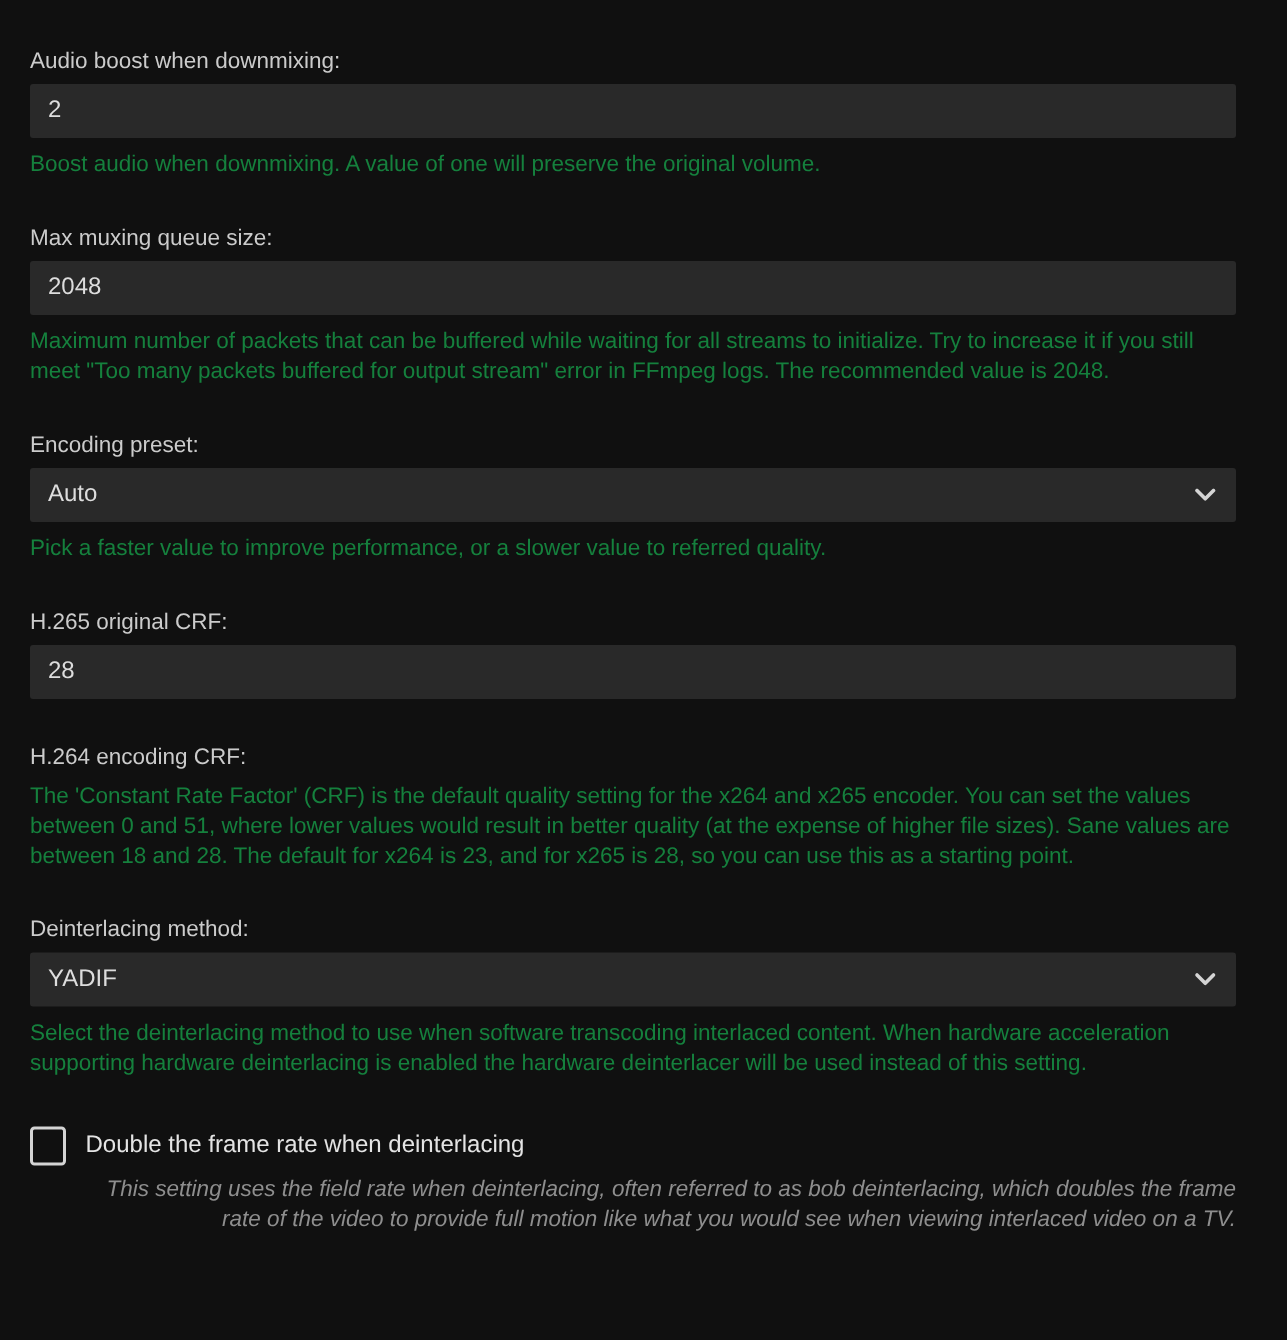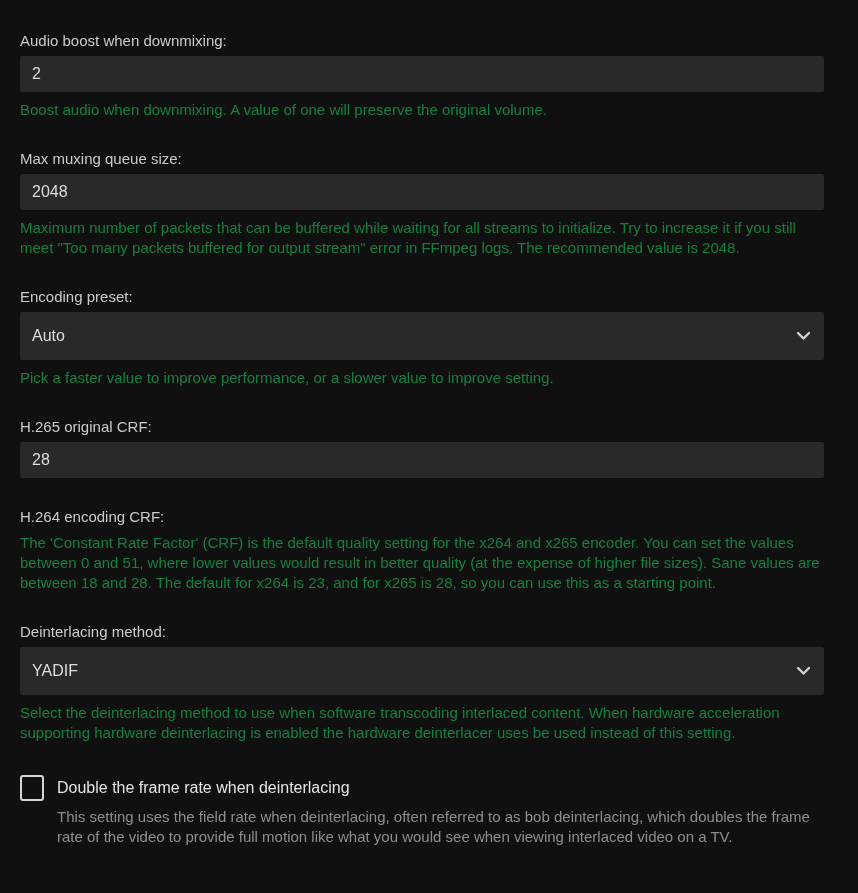--- a/index.html
+++ b/index.html
@@ -37,21 +37,21 @@
     font-family: inherit;
     outline: none;
   }
   .select-wrap {
     position: relative;
   }
   .field-select {
     display: flex;
     align-items: center;
     width: 100%;
-    height: 48px;
+    height: 36px;
     background: #292929;
     border-radius: 2px;
     color: #dddddd;
     font-size: 16px;
     padding: 0 34px 0 12px;
     cursor: pointer;
     user-select: none;
   }
   .chevron {
     position: absolute;
@@ -63,20 +63,21 @@
     pointer-events: none;
   }
   .field-help {
     color: #15803d;
     font-size: 15px;
     line-height: 20px;
     margin-top: 8px;
   }
   .checkbox-group {
     margin-top: 32px;
+    text-align: right;
   }
   .checkbox-row {
     display: flex;
     align-items: center;
     cursor: pointer;
   }
   .checkbox-box {
     flex: 0 0 auto;
     width: 24px;
     height: 26px;
@@ -87,20 +88,21 @@
   .checkbox-label {
     color: #e4e4e4;
     font-size: 16px;
     margin-left: 13px;
   }
   .checkbox-desc {
     color: #8e8e8e;
     font-size: 15px;
     line-height: 20px;
     margin: 6px 0 0 37px;
+    font-style: italic;
   }
 </style>
 </head>
 <body>
 
 <div class="page">
 
   <div class="field">
     <label class="field-label">Audio boost when downmixing:</label>
     <input class="field-input" type="text" value="2" style="">
@@ -116,21 +118,21 @@
   <div class="field">
     <label class="field-label">Encoding preset:</label>
     <div class="select-wrap">
       <div class="field-select">
         <span>Auto</span>
       </div>
       <svg class="chevron" viewBox="0 0 15 9">
         <polyline points="2,1.5 7.5,7 13,1.5" fill="none" stroke="#d4d4d4" stroke-width="2.4" stroke-linecap="round" stroke-linejoin="round"></polyline>
       </svg>
     </div>
-    <div class="field-help">Pick a faster value to improve performance, or a slower value to improve setting.</div>
+    <div class="field-help">Pick a faster value to improve performance, or a slower value to referred quality.</div>
   </div>
 
   <div class="field">
     <label class="field-label">H.265 original CRF:</label>
     <input class="field-input" type="text" value="28" style="">
   </div>
 
   <div class="field">
     <label class="field-label">H.264 encoding CRF:</label>
     <div class="field-help">The 'Constant Rate Factor' (CRF) is the default quality setting for the x264 and x265 encoder. You can set the values between 0 and 51, where lower values would result in better quality (at the expense of higher file sizes). Sane values are between 18 and 28. The default for x264 is 23, and for x265 is 28, so you can use this as a starting point.</div>
@@ -139,21 +141,21 @@
   <div class="field">
     <label class="field-label">Deinterlacing method:</label>
     <div class="select-wrap">
       <div class="field-select">
         <span>YADIF</span>
       </div>
       <svg class="chevron" viewBox="0 0 15 9">
         <polyline points="2,1.5 7.5,7 13,1.5" fill="none" stroke="#d4d4d4" stroke-width="2.4" stroke-linecap="round" stroke-linejoin="round"></polyline>
       </svg>
     </div>
-    <div class="field-help">Select the deinterlacing method to use when software transcoding interlaced content. When hardware acceleration supporting hardware deinterlacing is enabled the hardware deinterlacer uses be used instead of this setting.</div>
+    <div class="field-help">Select the deinterlacing method to use when software transcoding interlaced content. When hardware acceleration supporting hardware deinterlacing is enabled the hardware deinterlacer will be used instead of this setting.</div>
   </div>
 
   <div class="checkbox-group">
     <div class="checkbox-row">
       <span class="checkbox-box"></span>
       <span class="checkbox-label">Double the frame rate when deinterlacing</span>
     </div>
     <div class="checkbox-desc">This setting uses the field rate when deinterlacing, often referred to as bob deinterlacing, which doubles the frame rate of the video to provide full motion like what you would see when viewing interlaced video on a TV.</div>
   </div>
 

